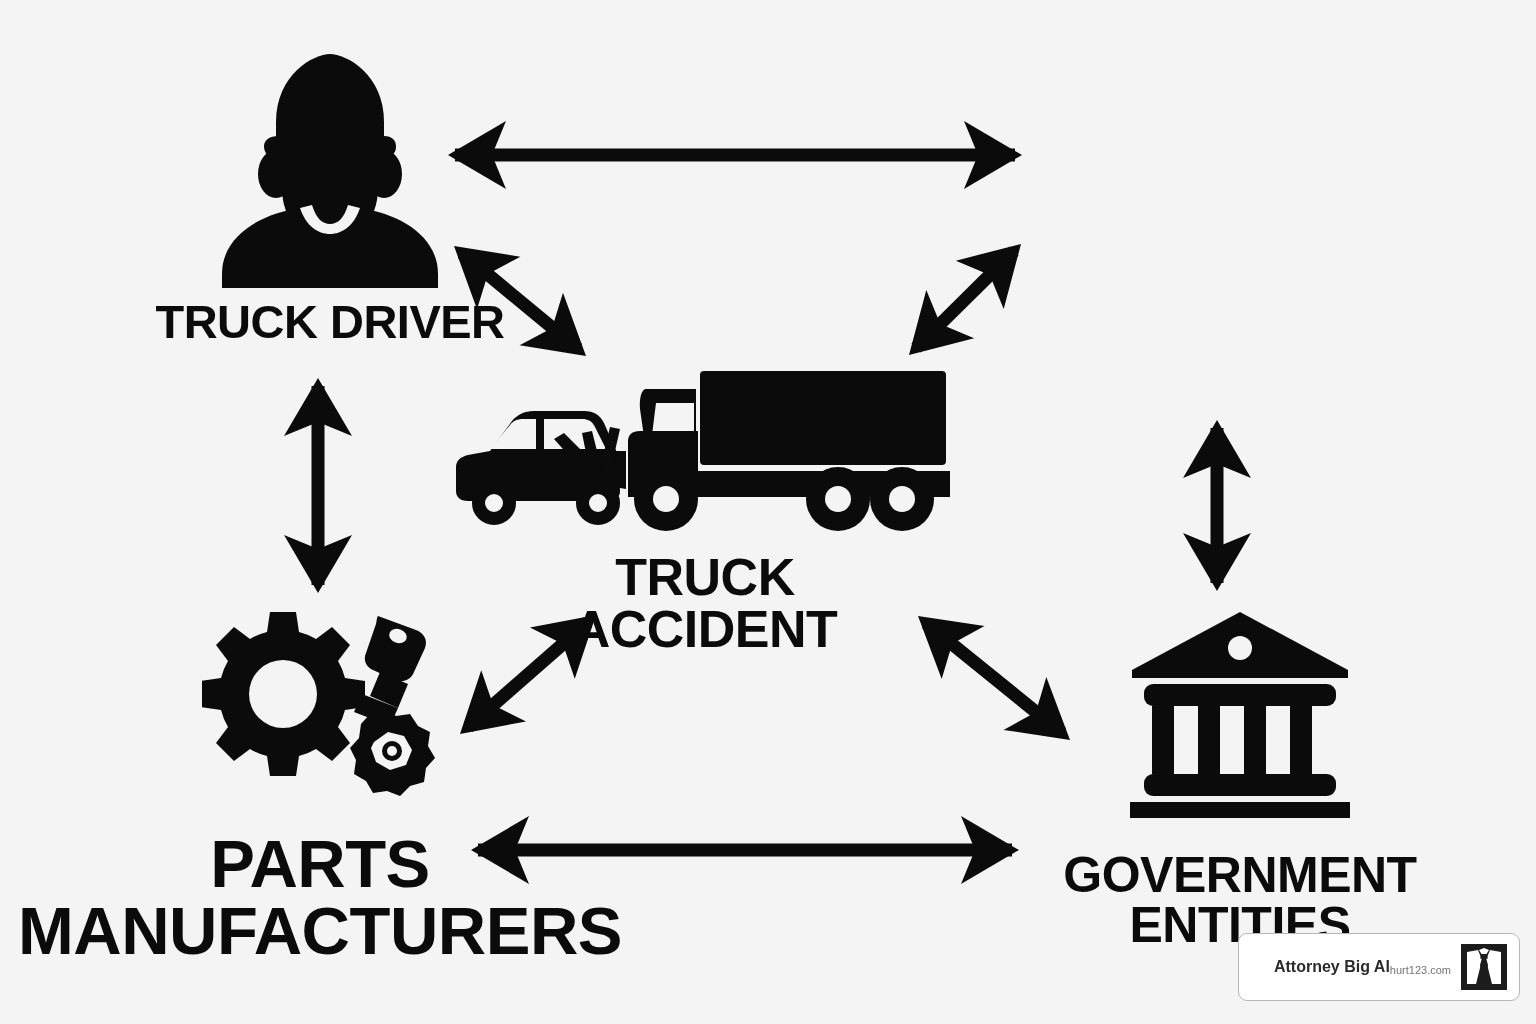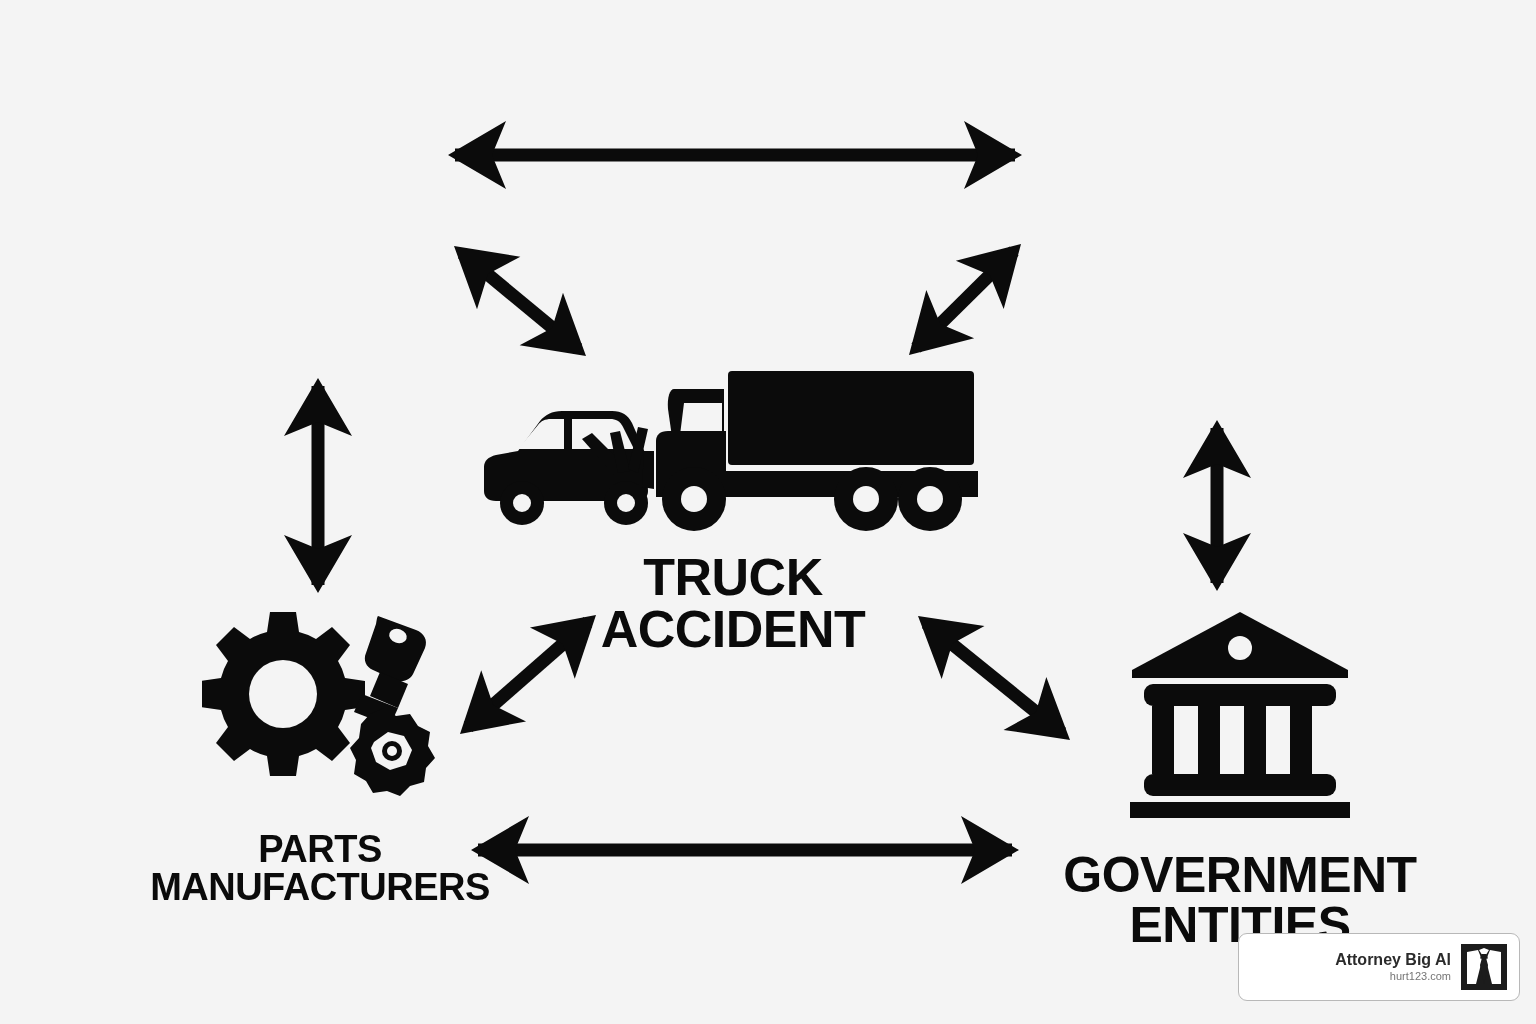--- a/index.html
+++ b/index.html
@@ -36,28 +36,28 @@
     font-weight: 700;
     font-family: "Liberation Sans", sans-serif;
     text-align: center;
     line-height: 1.0;
     letter-spacing: -0.5px;
     white-space: pre-line;
   }
   
   #node-truck-driver   { left: 150px; top: 48px;  width: 360px; }
   #node-trucking-co    { left: 1040px; top: 72px; width: 380px; }
-  #node-truck-accident { left: 463px; top: 355px; width: 540px; }
+  #node-truck-accident { left: 435px; top: 355px; width: 540px; }
   #node-parts-mfr      { left: 80px;  top: 608px; width: 480px; }
   #node-gov-entities   { left: 1020px; top: 608px; width: 440px; }
 
   #node-truck-driver .node-label   { font-size: 47px; margin-top: 10px; }
   #node-trucking-co .node-label    { font-size: 47px; margin-top: 14px; }
   #node-truck-accident .node-label { font-size: 52px; margin-top: 6px; }
-  #node-parts-mfr .node-label      { font-size: 38px; margin-top: 22px; }
+  #node-parts-mfr .node-label      { font-size: 67px; margin-top: 22px; }
   #node-gov-entities .node-label   { font-size: 50px; margin-top: 30px; }
 
   
   #arrows {
     position: absolute;
     left: 0; top: 0;
     width: 1536px;
     height: 1024px;
     pointer-events: none;
   }
@@ -74,21 +74,21 @@
     border-radius: 9px;
     box-sizing: border-box;
     display: flex;
     align-items: center;
     justify-content: flex-end;
     padding-right: 12px;
     gap: 10px;
   }
   #watermark .wm-text {
     display: flex;
-    flex-direction: column;
+    flex-direction: row;
     align-items: flex-end;
     line-height: 1.15;
   }
   #watermark .wm-title {
     font-size: 16px;
     font-weight: 700;
     color: #2b2b2b;
     font-family: "Liberation Sans", sans-serif;
   }
   #watermark .wm-url {
@@ -157,20 +157,40 @@
       <use href="#ah" x="0" y="0" transform="translate(918,616) rotate(219.0)" fill="#0b0b0b"></use>
     </g>
 
     <g>
       <line x1="478" y1="850" x2="1012" y2="850" stroke="#0b0b0b" stroke-width="13"></line>
       <use href="#ah" x="0" y="0" transform="translate(1019,850)" fill="#0b0b0b"></use>
       <use href="#ah" x="0" y="0" transform="translate(471,850) rotate(180)" fill="#0b0b0b"></use>
     </g>
   </svg>
 
+  <div class="node" id="node-truck-driver">
+    <svg class="node-icon" width="232" height="240" viewBox="0 0 232 240">
+
+      <path d="M 62 74 C 62 26 100 6 116 6 C 132 6 170 26 170 74 L 170 92 L 62 92 Z" fill="#0b0b0b"></path>
+
+      <path d="M 50 98 C 50 92 56 88 64 88 L 170 88 C 178 88 182 92 182 99 C 182 106 176 110 168 110 L 62 110 C 54 110 50 105 50 98 Z" fill="#0b0b0b"></path>
+
+      <ellipse cx="62" cy="126" rx="18" ry="24" fill="#0b0b0b"></ellipse>
+      <ellipse cx="170" cy="126" rx="18" ry="24" fill="#0b0b0b"></ellipse>
+
+      <path d="M 68 104 L 164 104 L 164 140 C 164 172 144 192 116 192 C 88 192 68 172 68 140 Z" fill="#0b0b0b"></path>
+
+      <rect x="98" y="184" width="36" height="24" fill="#0b0b0b"></rect>
+
+      <path d="M 8 240 L 8 226 C 8 188 46 166 86 160 C 92 178 104 186 116 186 C 128 186 140 178 146 160 C 186 166 224 188 224 226 L 224 240 Z" fill="#0b0b0b"></path>
+
+      <path d="M 86 160 C 92 178 104 186 116 186 C 128 186 140 178 146 160 L 134 157 C 130 170 124 176 116 176 C 108 176 102 170 98 157 Z" fill="#f4f4f4"></path>
+    </svg>
+    <div class="node-label">TRUCK DRIVER</div>
+  </div>
 
 
   <div class="node" id="node-truck-accident">
     <svg class="node-icon" width="510" height="190" viewBox="0 0 510 190">
 
       <path d="M 6 136 L 6 112 C 6 106 10 102 18 100 L 40 96 L 62 66 C 67 60 74 56 84 56 L 134 56 C 144 56 150 60 154 68 L 168 100 L 170 136 C 170 142 166 146 158 146 L 18 146 C 10 146 6 142 6 136 Z" fill="#0b0b0b"></path>
 
       <path d="M 40 94 L 60 70 C 63 66 67 64 73 64 L 86 64 L 86 94 Z" fill="#f4f4f4"></path>
       <path d="M 94 64 L 132 64 C 138 64 142 66 145 72 L 156 94 L 94 94 Z" fill="#f4f4f4"></path>
 

